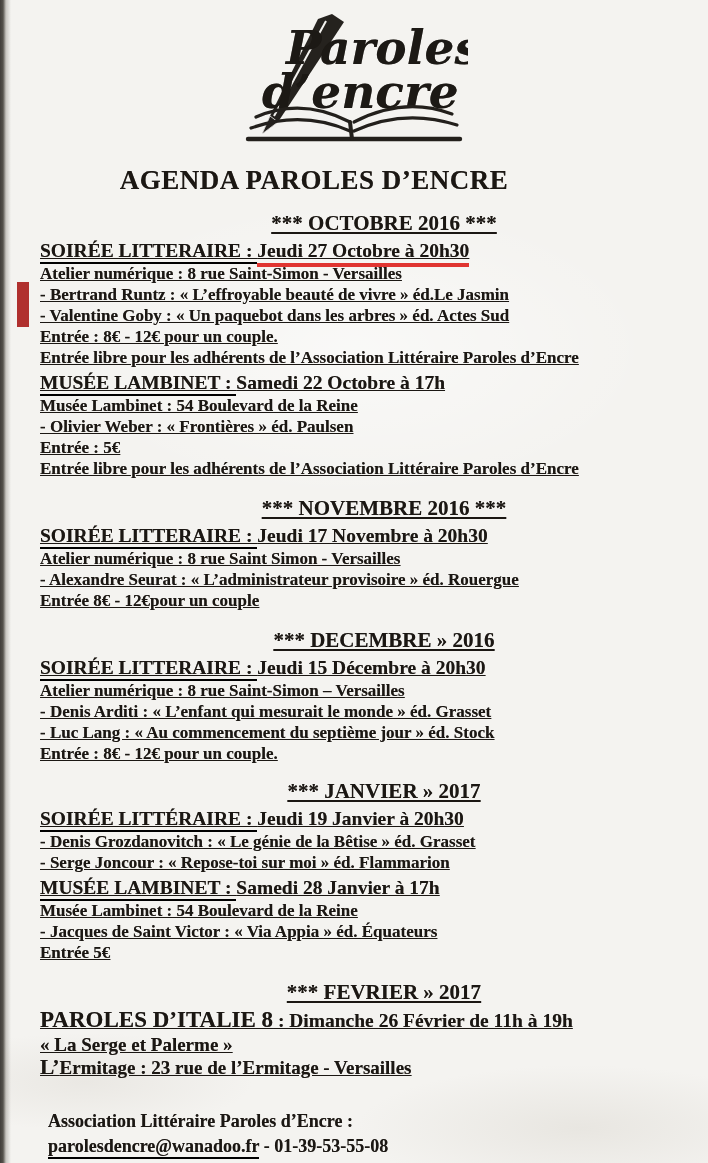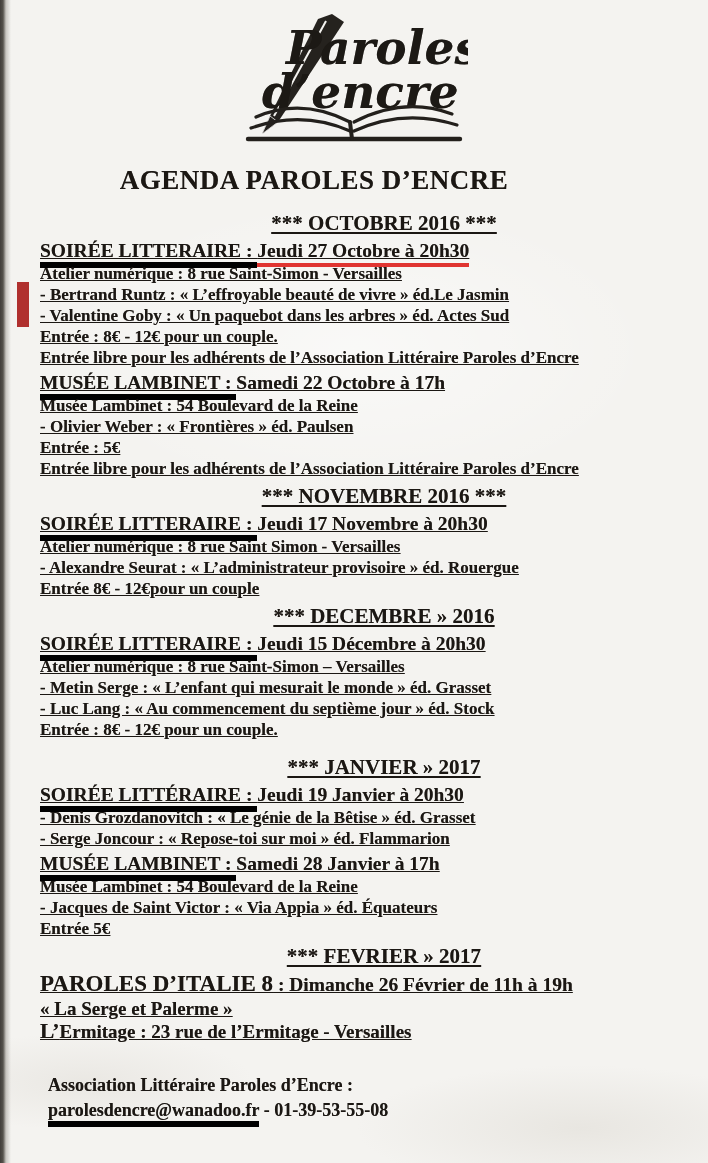--- a/index.html
+++ b/index.html
@@ -35,26 +35,26 @@
   }
   .content { padding:0 16px 0 40px; position:relative; z-index:2;text-decoration:underline; }
   .sec-header {
     font-size:21px; line-height:26px; text-align:center;
     position:relative; left:18px; margin-top:2px;
   }
   .line { white-space:nowrap; }
   .event-title { font-size:19.5px; line-height:25px; margin-top:2px; }
   .body  { font-size:17px;  line-height:21px; }
   .body-lg { font-size:19px; line-height:23px; }
-  .u  { border-bottom:6px solid #000000; padding-bottom:1px; }
+  .u  { border-bottom:2px solid #000000; padding-bottom:1px; }
   .ru { border-bottom:4px solid; padding-bottom:2px; }
   .big  { font-size:23px; }
   .lead { font-size:21.5px; }
   .sec-0 { margin-top:14px; }
-  .sec-1, .sec-2, .sec-4 { margin-top:4px; }
+  .sec-1, .sec-2, .sec-4 { margin-top:16px; }
   .sec-3 { margin-top:14px; }
   .footer { margin-top:30px; padding-left:48px; }
   .footer .line { font-size:18px; line-height:25px;font-family:Liberation Serif, serif; }
 </style>
 </head>
 <body>
 
 <div class="scan-edge"></div>
 <div class="red-bar" style="background: rgb(176, 48, 46);"></div>
 
@@ -99,21 +99,21 @@
       <div class="sec-header">*** NOVEMBRE 2016 ***</div>
       <div class="line event-title"><span class="u">SOIRÉE LITTERAIRE : </span><span>Jeudi 17 Novembre à 20h30</span></div>
       <div class="line body"><span>Atelier numérique : 8 rue Saint Simon - Versailles</span></div>
       <div class="line body"><span>- Alexandre Seurat : « L’administrateur provisoire » éd. Rouergue</span></div>
       <div class="line body"><span>Entrée 8€ - 12€pour un couple</span></div>
     </section>
     <section class="sec sec-2">
       <div class="sec-header">*** DECEMBRE » 2016</div>
       <div class="line event-title"><span class="u">SOIRÉE LITTERAIRE : </span><span>Jeudi 15 Décembre à 20h30</span></div>
       <div class="line body"><span>Atelier numérique : 8 rue Saint-Simon – Versailles</span></div>
-      <div class="line body"><span>- Metin Serge : « L’enfant qui mesurait le monde » éd. Grasset</span></div>
+      <div class="line body"><span>- Denis Arditi : « L’enfant qui mesurait le monde » éd. Grasset</span></div>
       <div class="line body"><span>- Luc Lang : « Au commencement du septième jour » éd. Stock</span></div>
       <div class="line body"><span>Entrée : 8€ - 12€ pour un couple.</span></div>
     </section>
     <section class="sec sec-3">
       <div class="sec-header">*** JANVIER » 2017</div>
       <div class="line event-title"><span class="u">SOIRÉE LITTÉRAIRE : </span><span>Jeudi 19 Janvier à 20h30</span></div>
       <div class="line body"><span>- Denis Grozdanovitch : « Le génie de la Bêtise » éd. Grasset</span></div>
       <div class="line body"><span>- Serge Joncour : « Repose-toi sur moi » éd. Flammarion</span></div>
       <div class="line event-title"><span class="u">MUSÉE LAMBINET : </span><span>Samedi 28 Janvier à 17h</span></div>
       <div class="line body"><span>Musée Lambinet : 54 Boulevard de la Reine</span></div>

